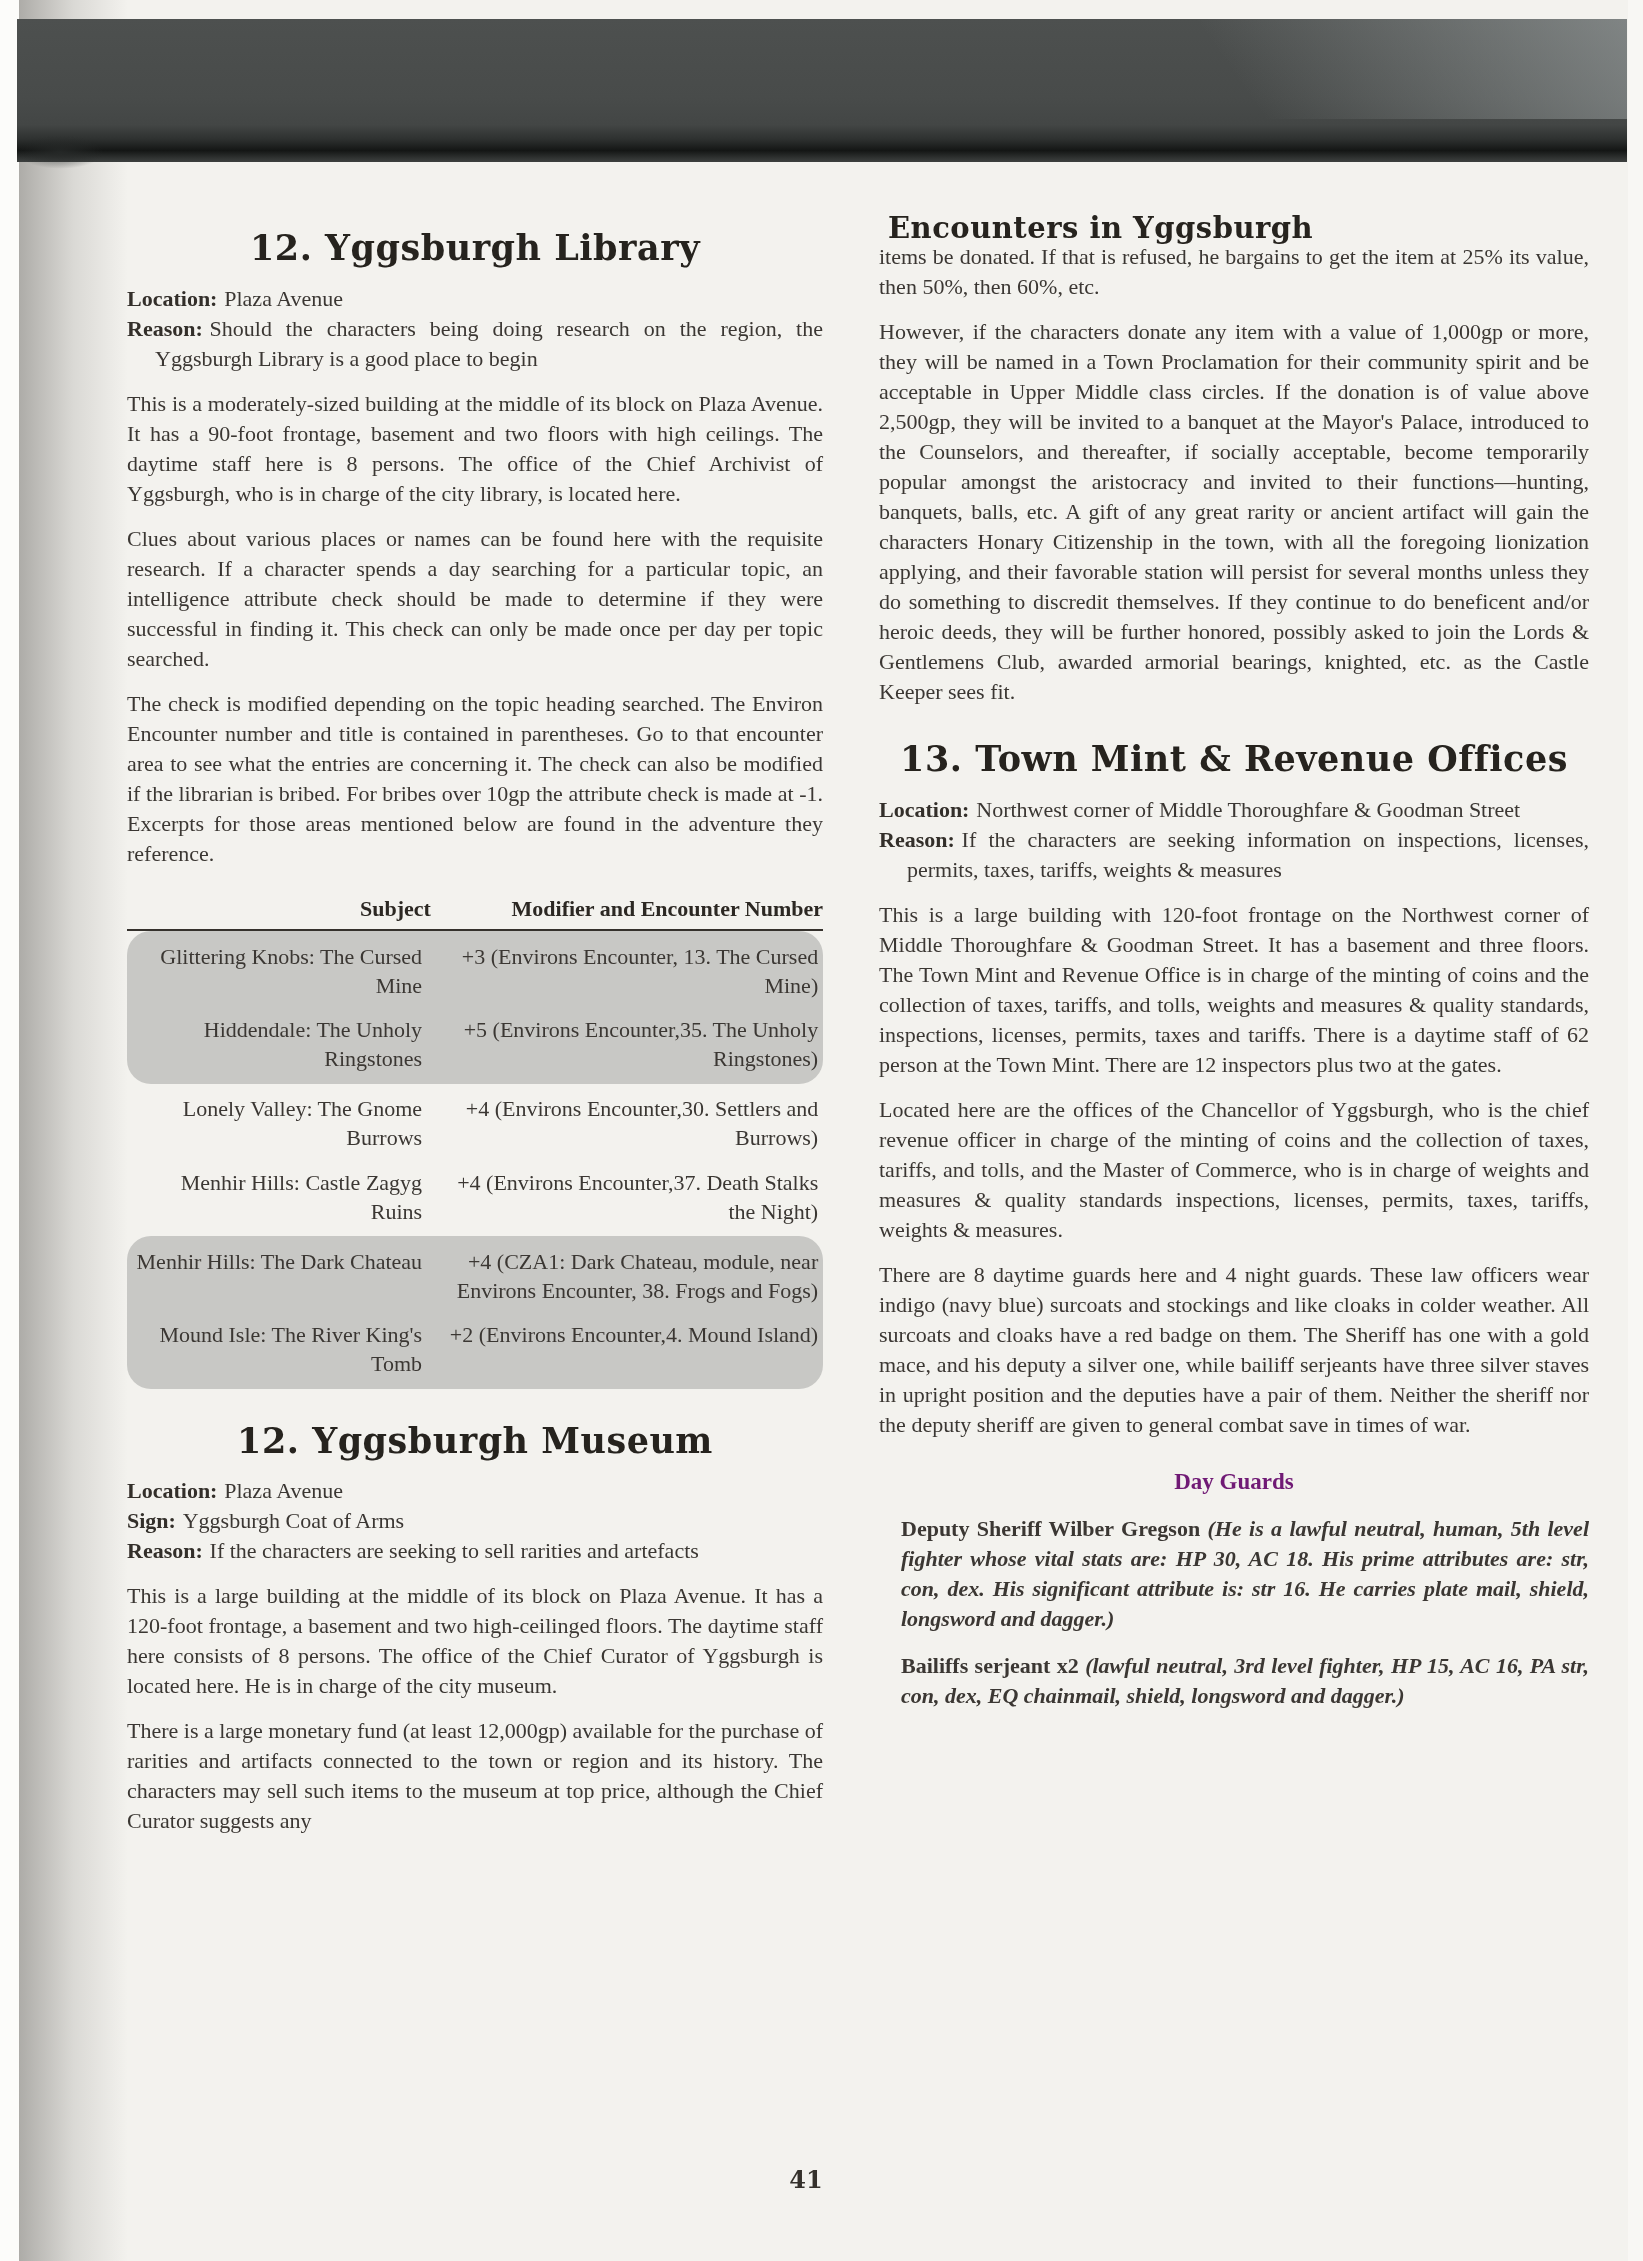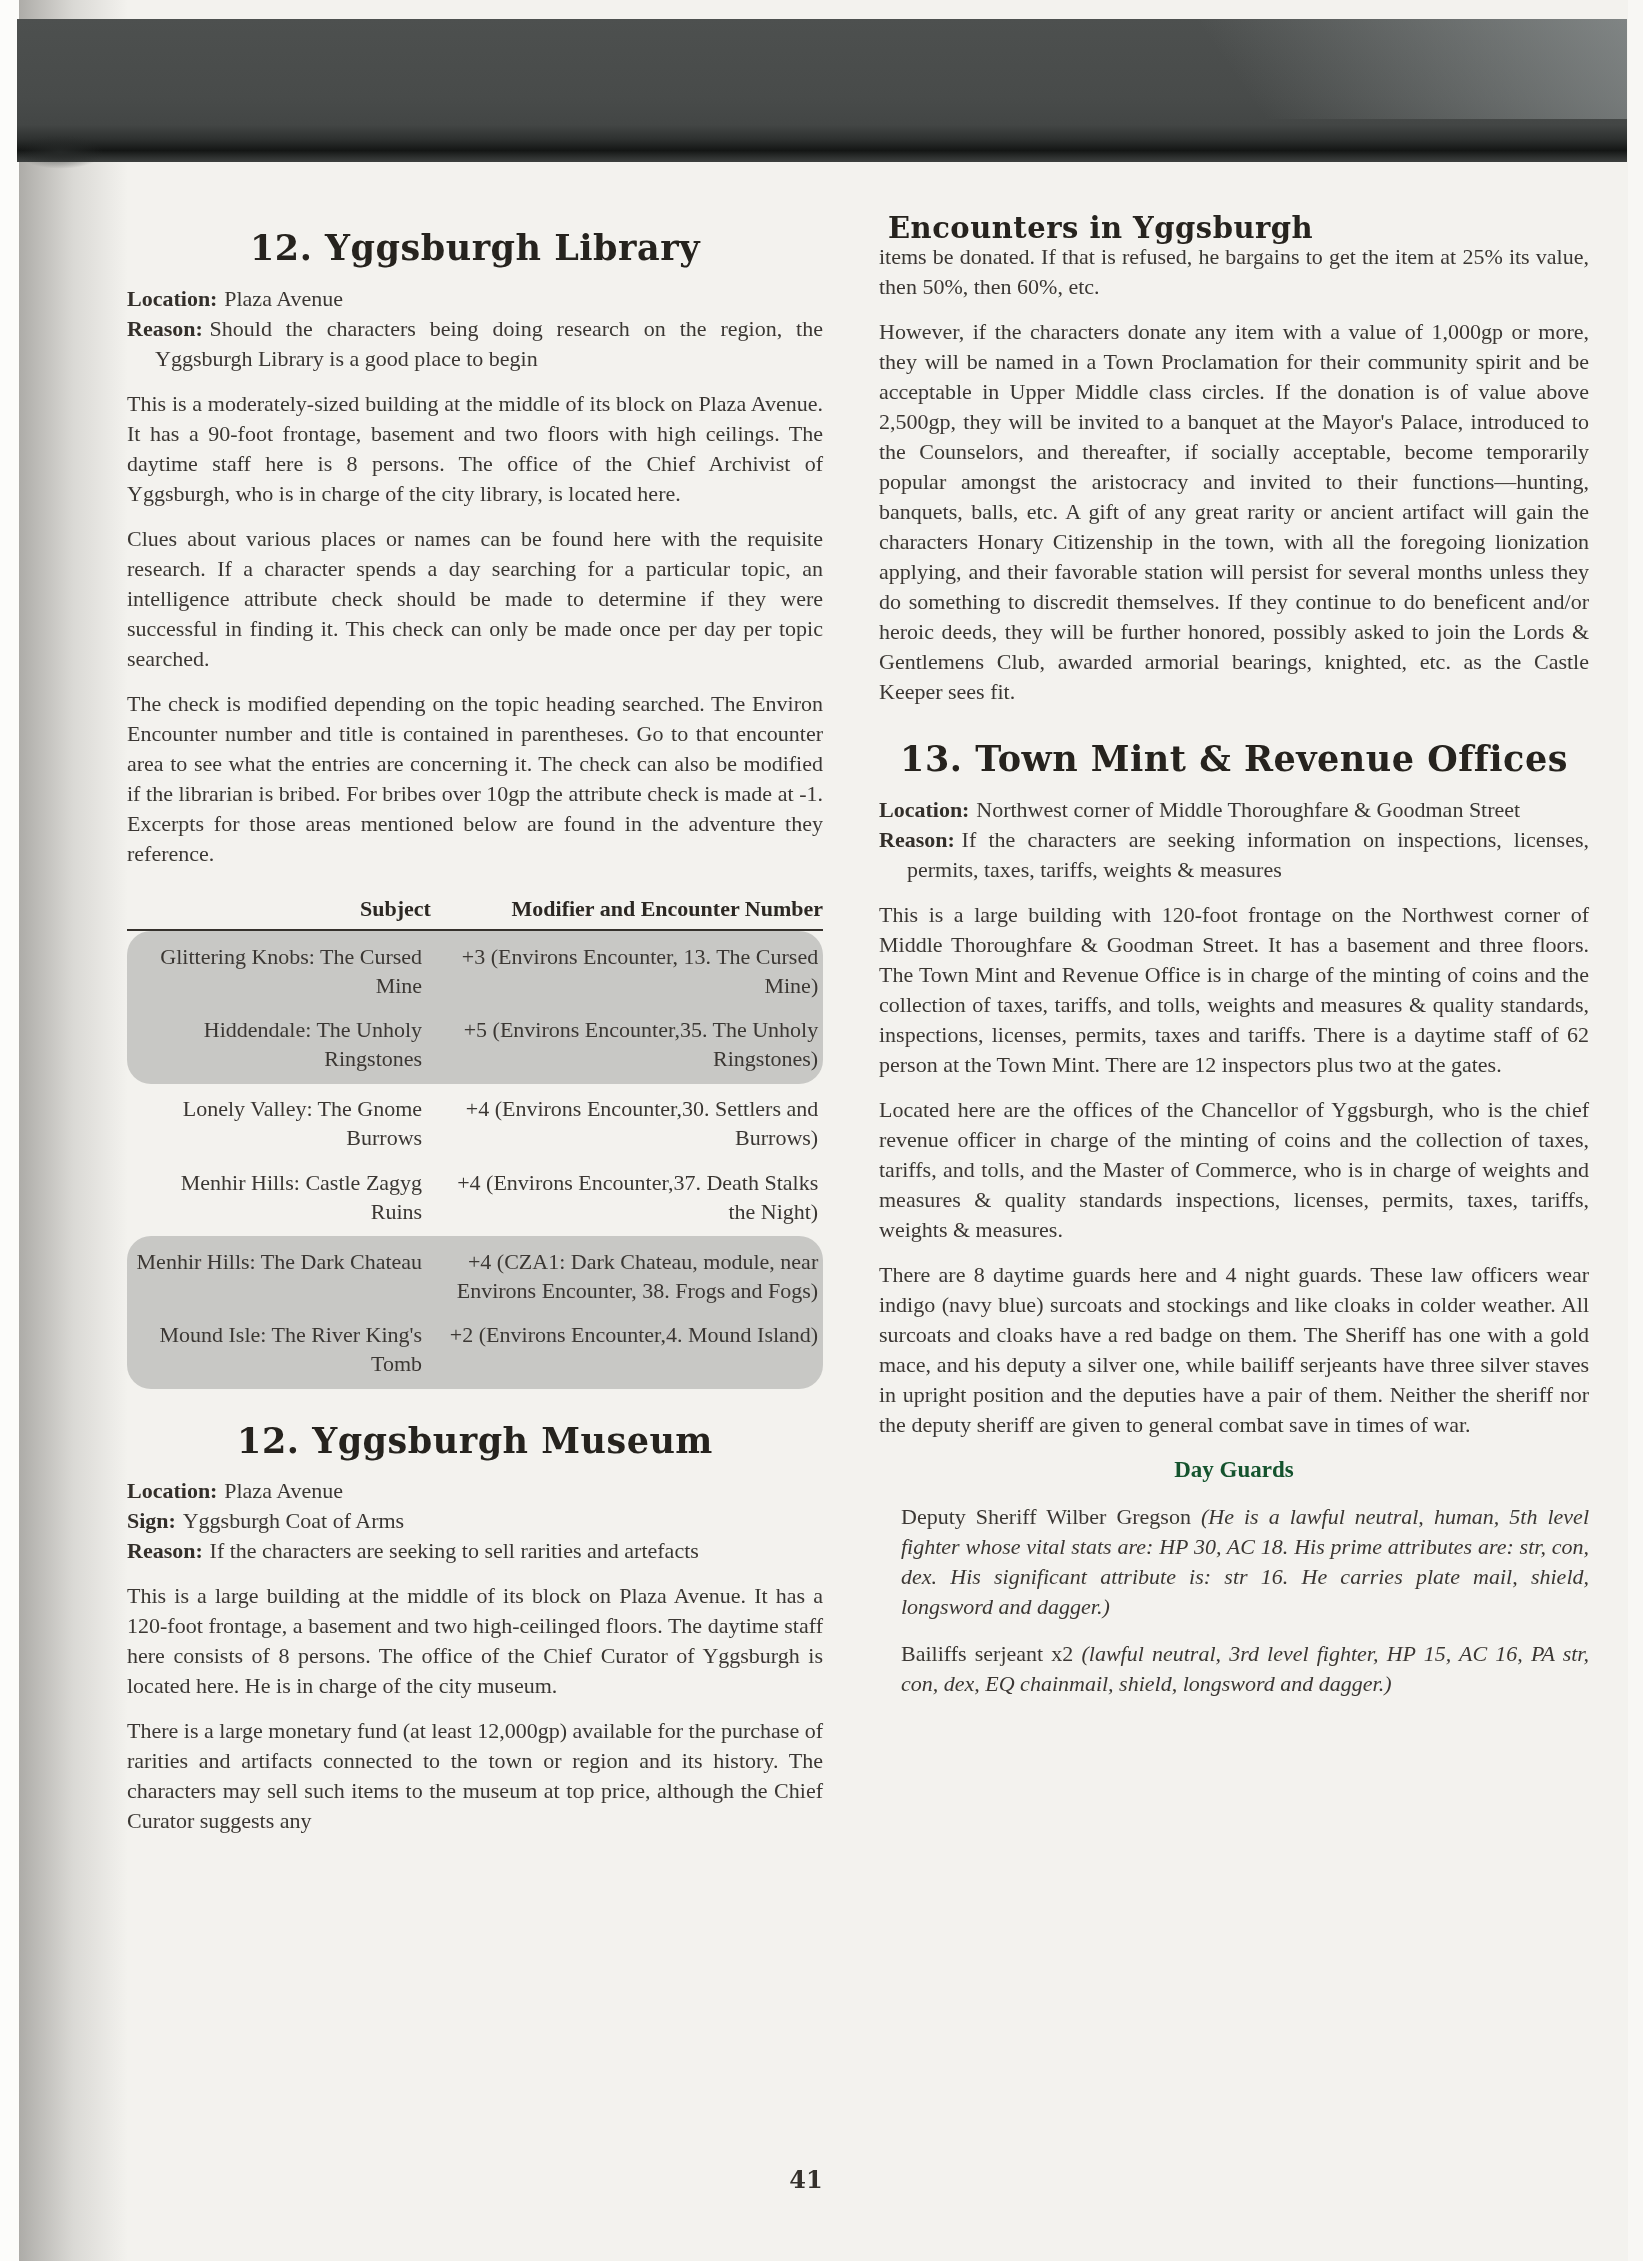--- a/index.html
+++ b/index.html
@@ -50,22 +50,22 @@
   
   .table{margin-top:25px;font-size:22px;line-height:29px;text-align:right;}
   .thead{display:grid;grid-template-columns:300px 1fr;padding:0 0 6.8px 3.9px;
          border-bottom:2.4px solid #35312c;font-weight:bold;color:#2c2823;}
   .tgroup{padding:2.9px 0;}
   .tgroup.shaded{background:#c8c8c5;border-radius:24px;}
   .trow{display:grid;grid-template-columns:296px 1fr;padding:7.7px 0 7.7px 3.9px;}
   .td{padding-left:29px;text-indent:-29px;padding-right:4.8px;}
   
   .dayguards{font-family:"Liberation Serif", serif;font-weight:bold;font-size:23px;
-             text-align:center;margin-top:15px;color:#14532d;}
-  p.stat{margin:17.4px 0 0 22px;}
+             text-align:center;margin-top:27px;color:#701a75;}
+  p.stat{margin:17.4px 0 0 22px;font-weight:bold;}
   p.stat i{font-style:italic;}
   .pagenum{
     position:absolute;left:0;top:2165px;width:1612px;text-align:center;
     font-family:"DejaVu Serif", serif;font-weight:bold;font-size:24px;color:#35312c;
   }
 </style>
 </head>
 <body>
 
 <div>

